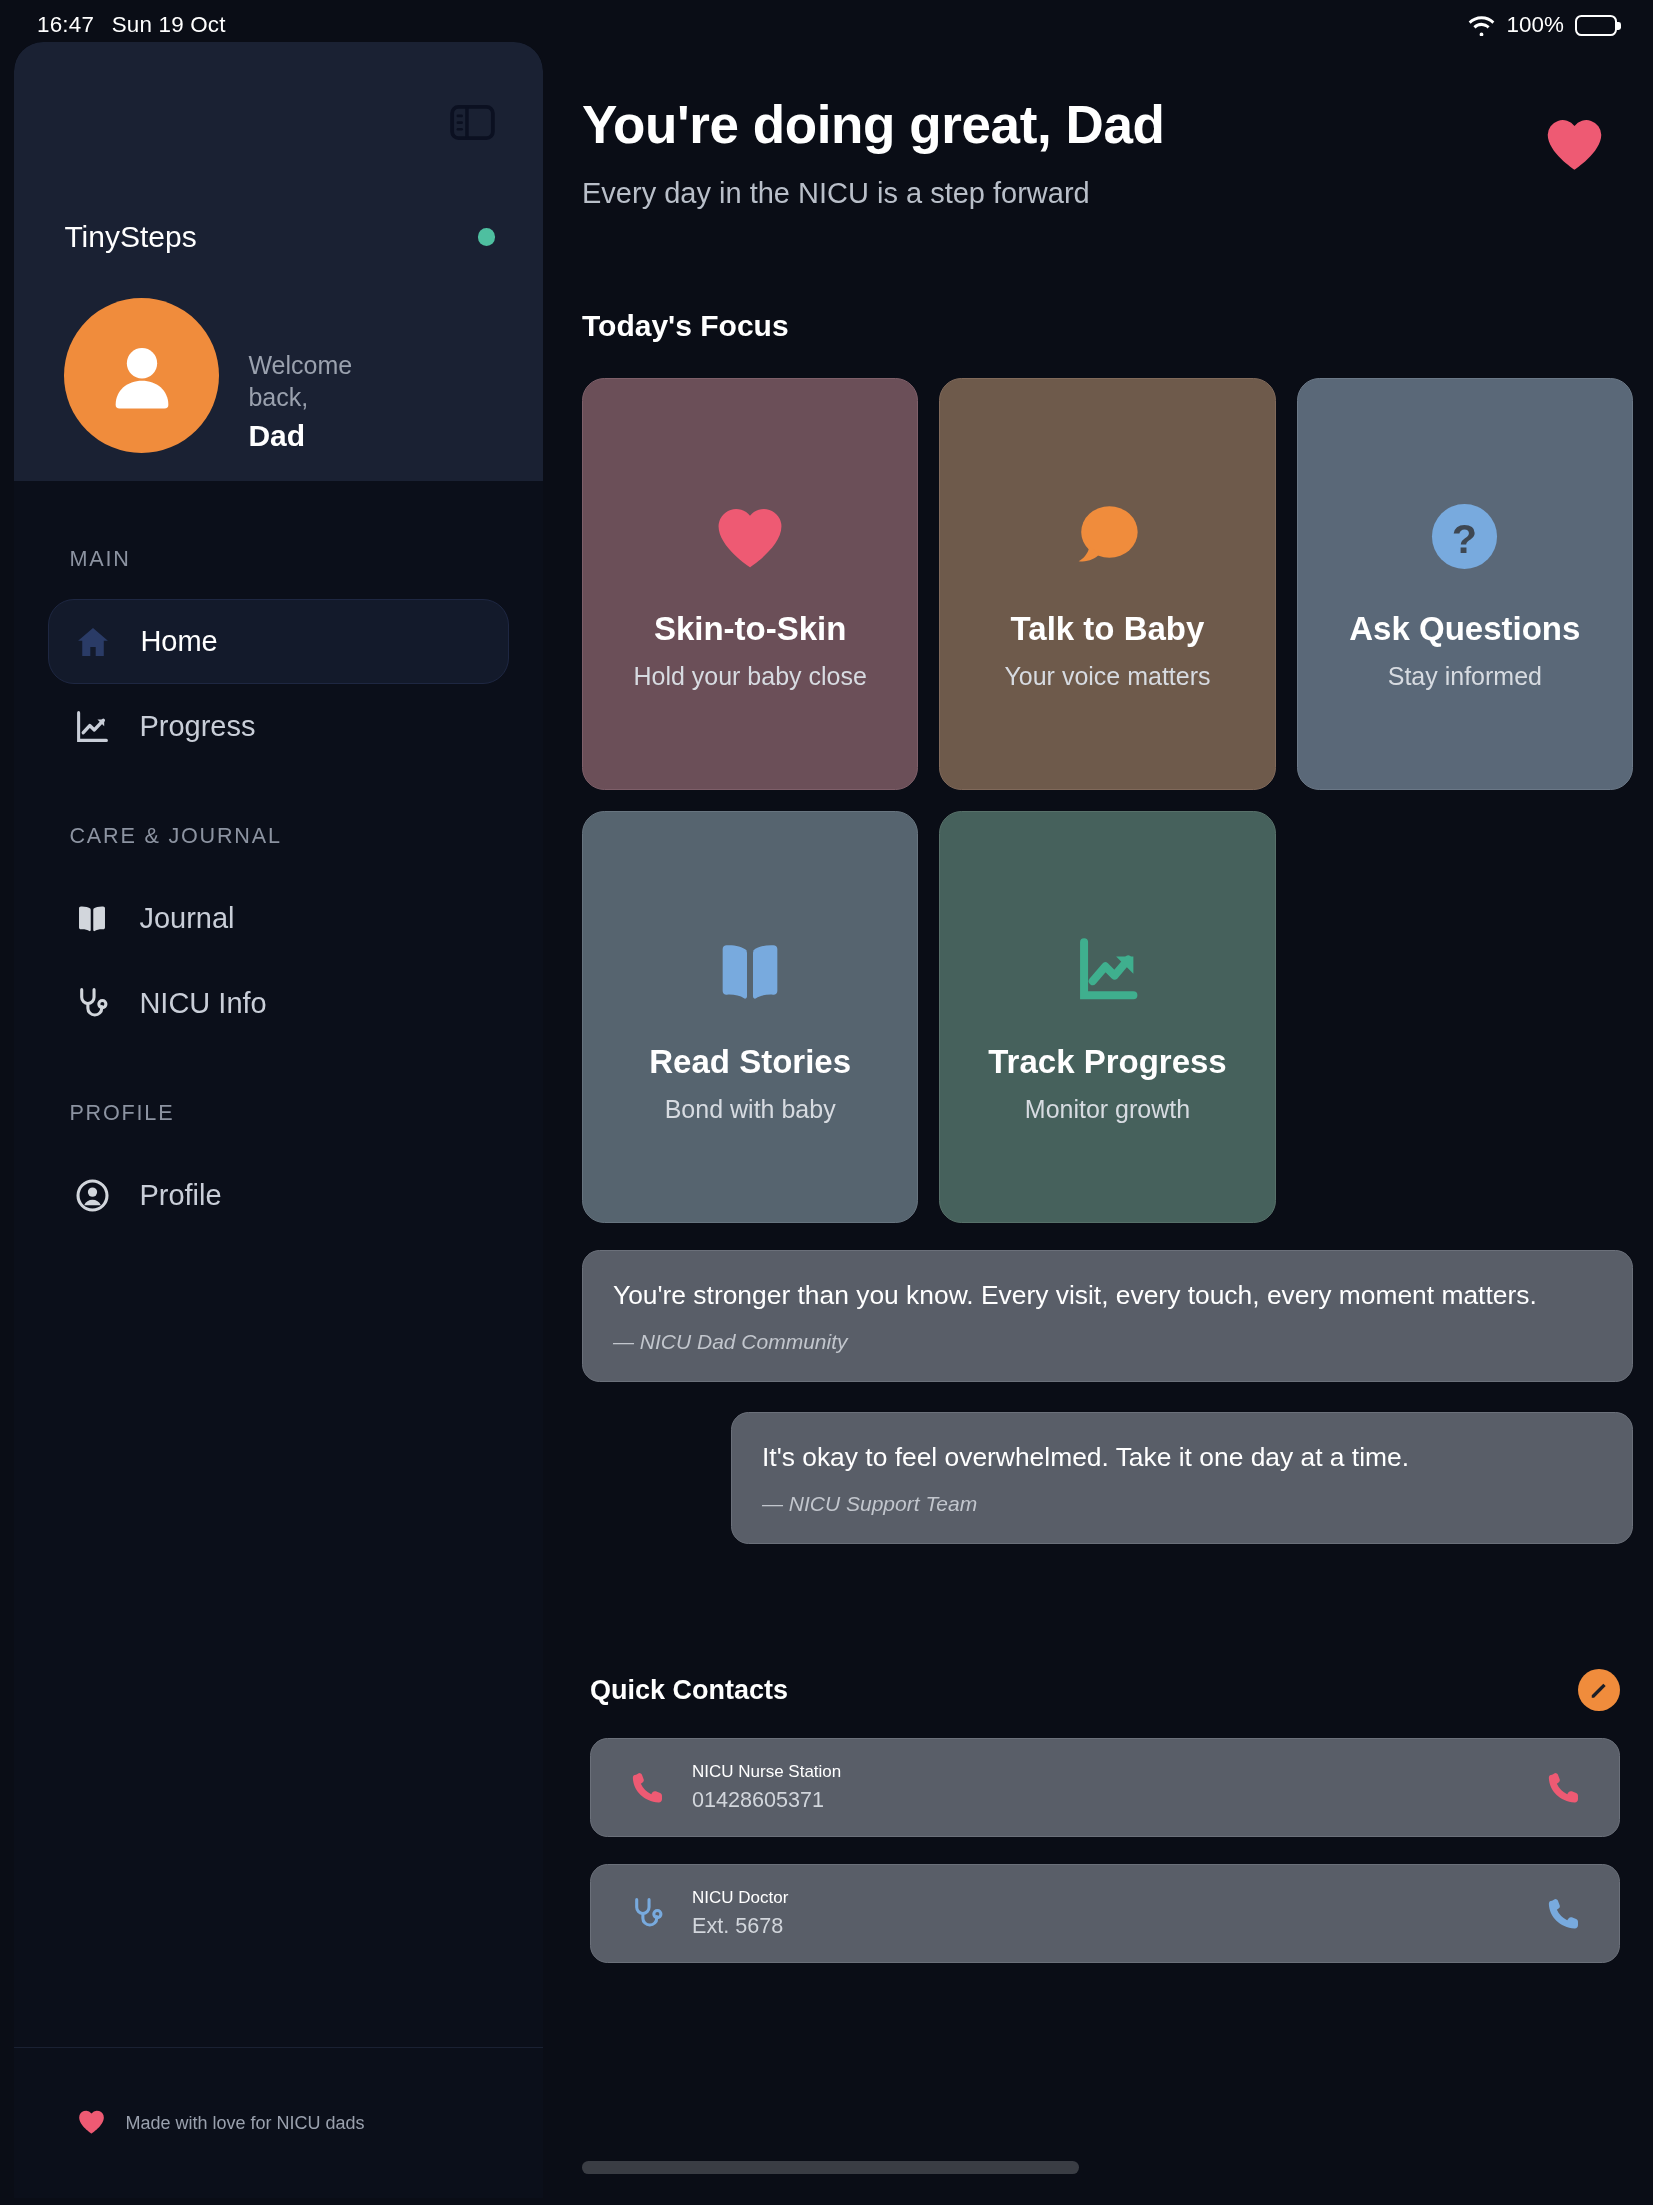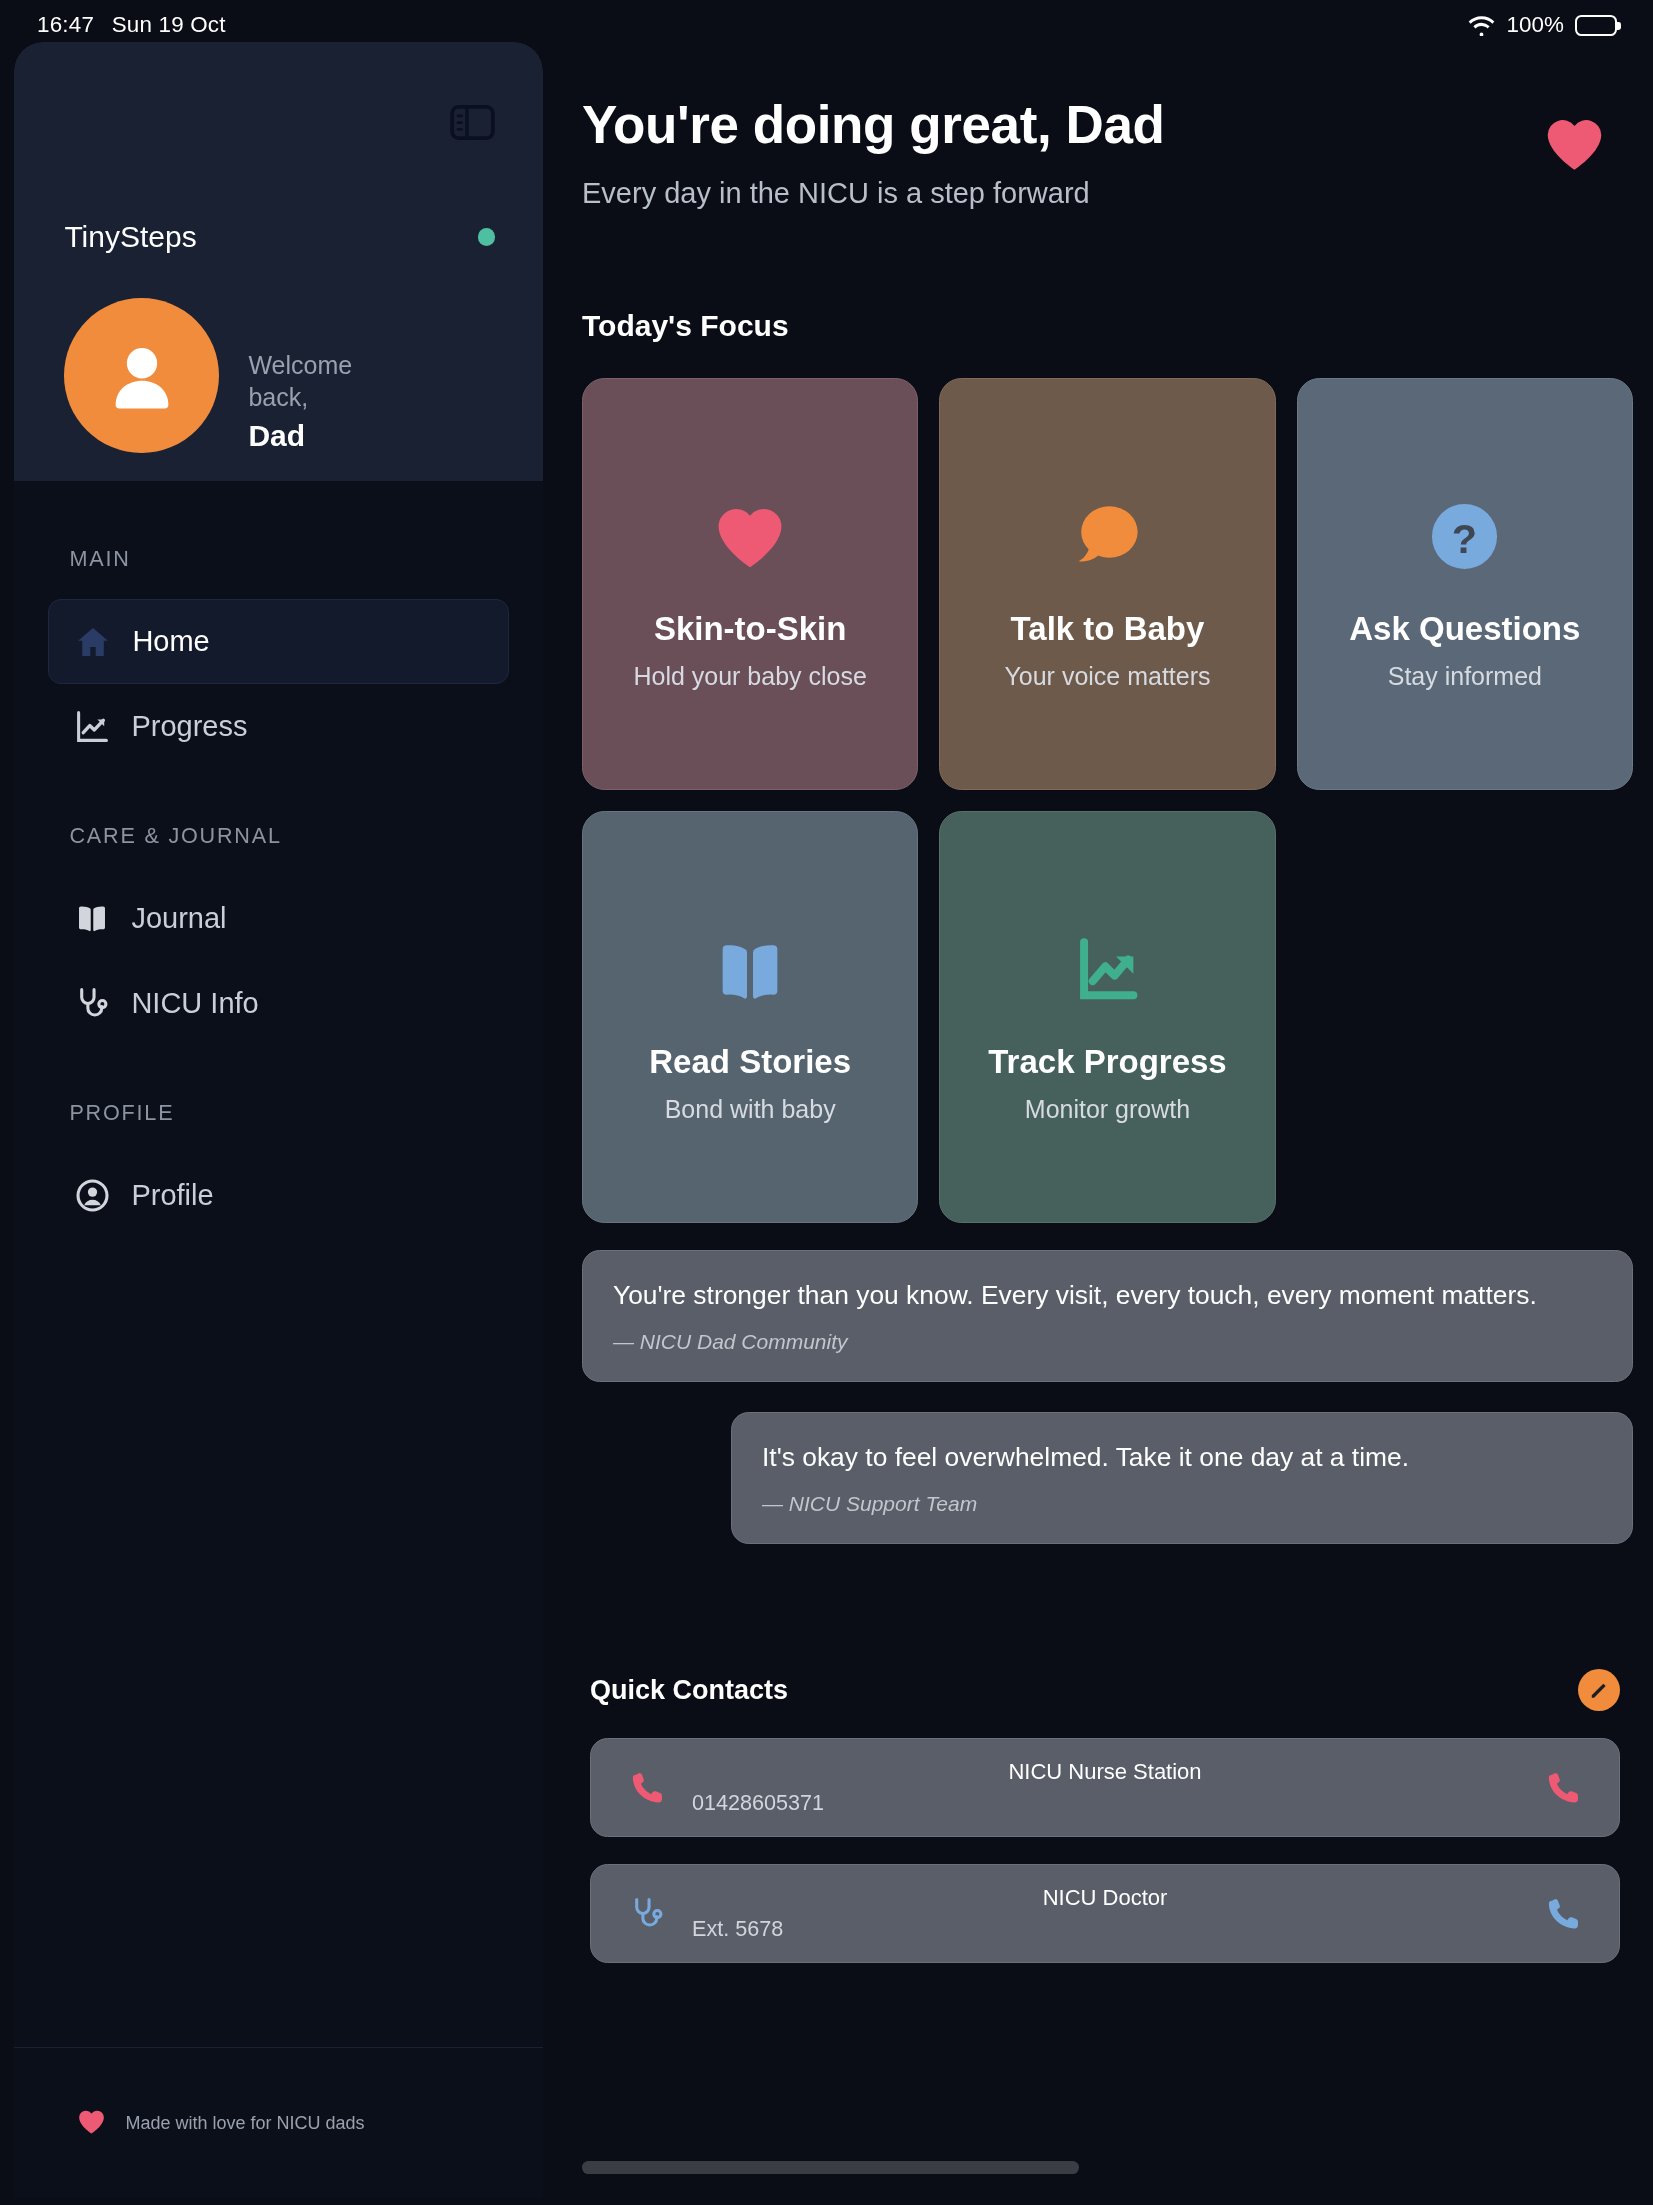--- a/index.html
+++ b/index.html
@@ -46,22 +46,22 @@
   .welcome-line { font-size: 25px; color: #9AA1AE; line-height: 1.28; }
   .welcome-name { font-size: 30px; color: #FFFFFF; font-weight: bold; margin-top: 6.4px; }
 
   .nav { padding: 27px 34px 0 34px; }
   .nav-group-label {
     font-size: 21.6px; color: #8C93A1; letter-spacing: 1.8px;
     margin: 54px 0 27px 21px; text-transform: uppercase;
   }
   .nav-group-label.first { margin-top: 38px; }
   .nav-item {
-    display: flex; align-items: center; gap: 19px;
-    height: 85px; padding: 0 24px; border-radius: 13px;
+    display: flex; align-items: center; gap: 27px;
+    height: 85px; padding: 0 24px; border-radius: 26px;
     cursor: pointer;
   }
   .nav-item.active { background: #131A2B; border: 1.6px solid #1E2742; }
   .nav-ic { width: 40px; height: 40px; display: flex; align-items: center; justify-content: center; flex: none; }
   .nav-label { font-size: 29px; color: #C9CED8; }
   .nav-item.active .nav-label { color: #FFFFFF; }
 
   .side-foot {
     position: absolute; bottom: 0; left: 0; width: 529px; height: 151px;
     border-top: 0.8px solid #1A2133; display: flex; align-items: center; gap: 19px;
@@ -104,21 +104,21 @@
     width: 42px; height: 42px; border-radius: 50%; background: #F08C3C;
     display: flex; align-items: center; justify-content: center; cursor: pointer; flex: none;
   }
   .contact {
     background: #595E68; border: 0.8px solid #6B707A; border-radius: 17.6px;
     height: 99px; margin: 27px 13px 0 8px;
     display: flex; align-items: center; gap: 24px; padding: 0 35px; cursor: pointer;
   }
   .contact-ic { width: 42px; height: 42px; display: flex; align-items: center; justify-content: center; flex: none; }
   .contact-body { flex: 1; display: flex; flex-direction: column; justify-content: center; }
-  .contact-name { font-size: 22px; color: #FFFFFF; text-align: center; }
+  .contact-name { font-size: 17px; color: #FFFFFF; }
   .contact-detail { font-size: 21.6px; color: #D2D6DC; margin-top: 4.8px; }
   .scroll-indicator {
     position: absolute; left: 582px; top: 2161px; width: 497px; height: 13px;
     background: #3A3D44; border-radius: 6.4px;
   }
 </style>
 </head>
 <body>
 
 <div class="screen">

